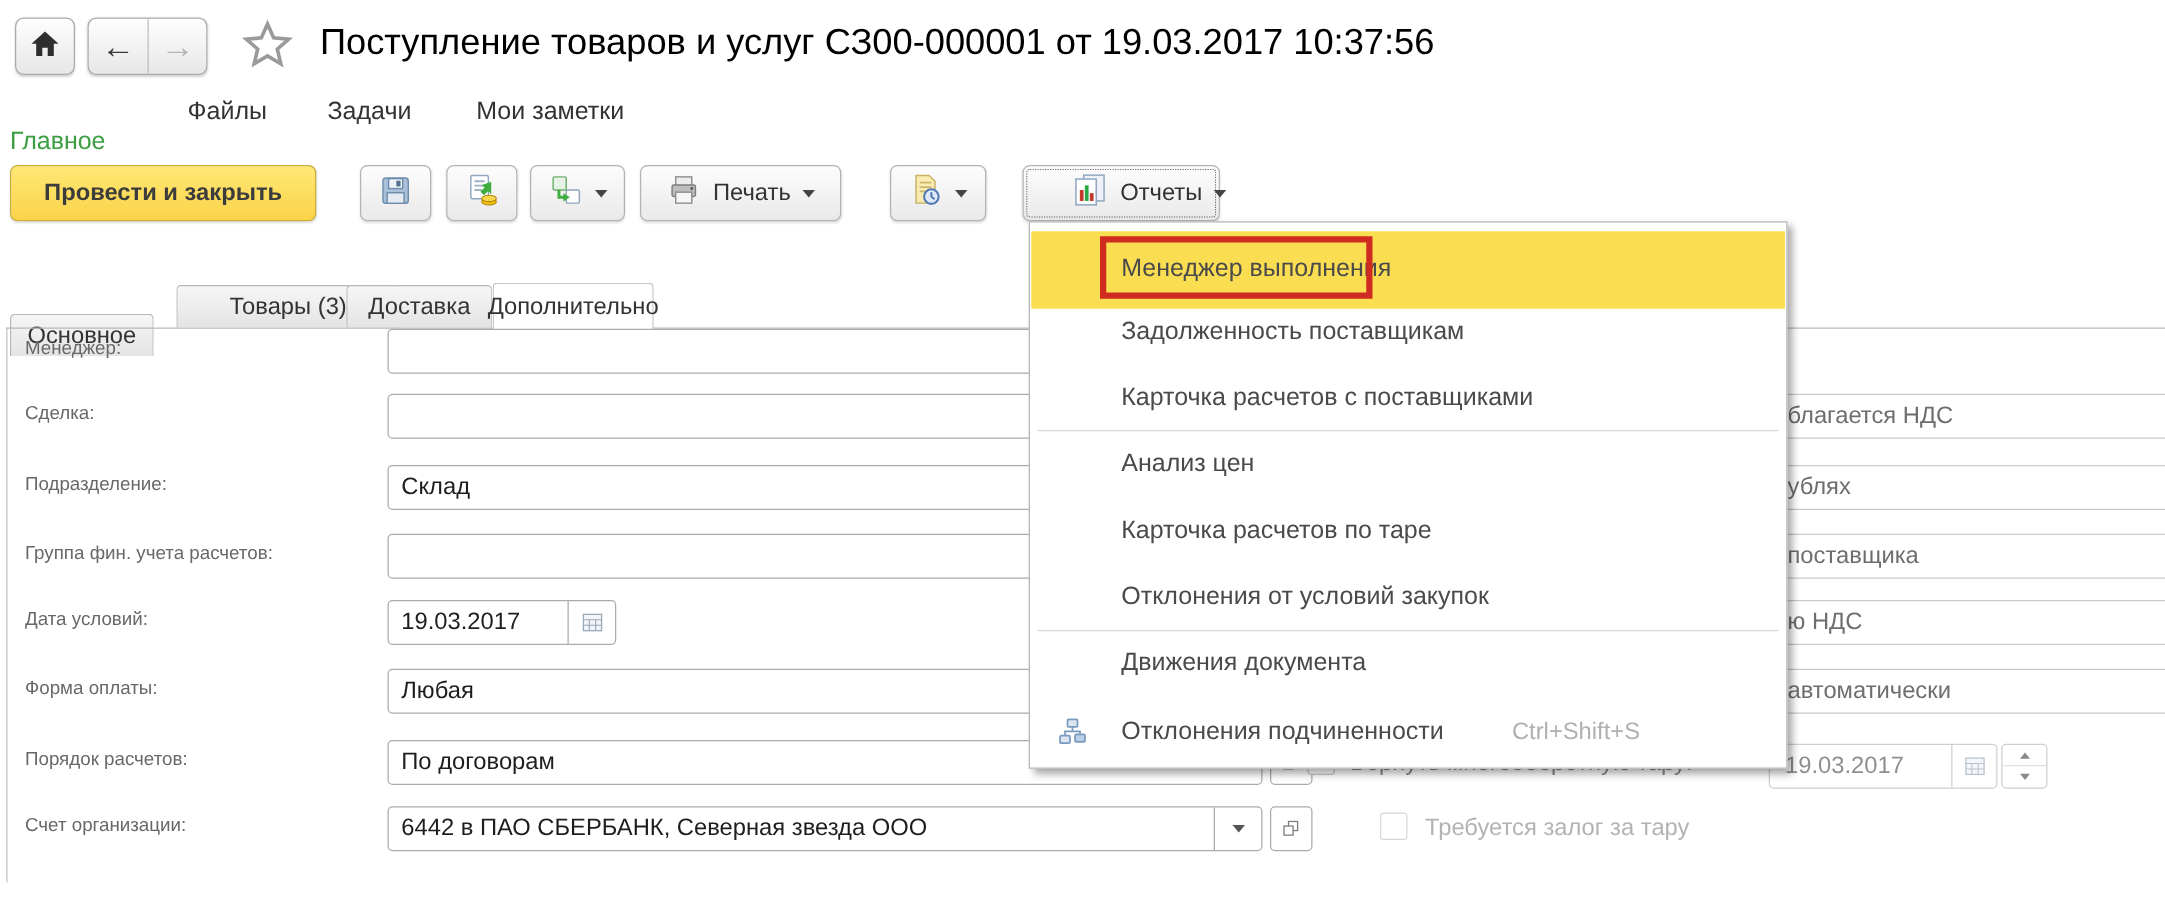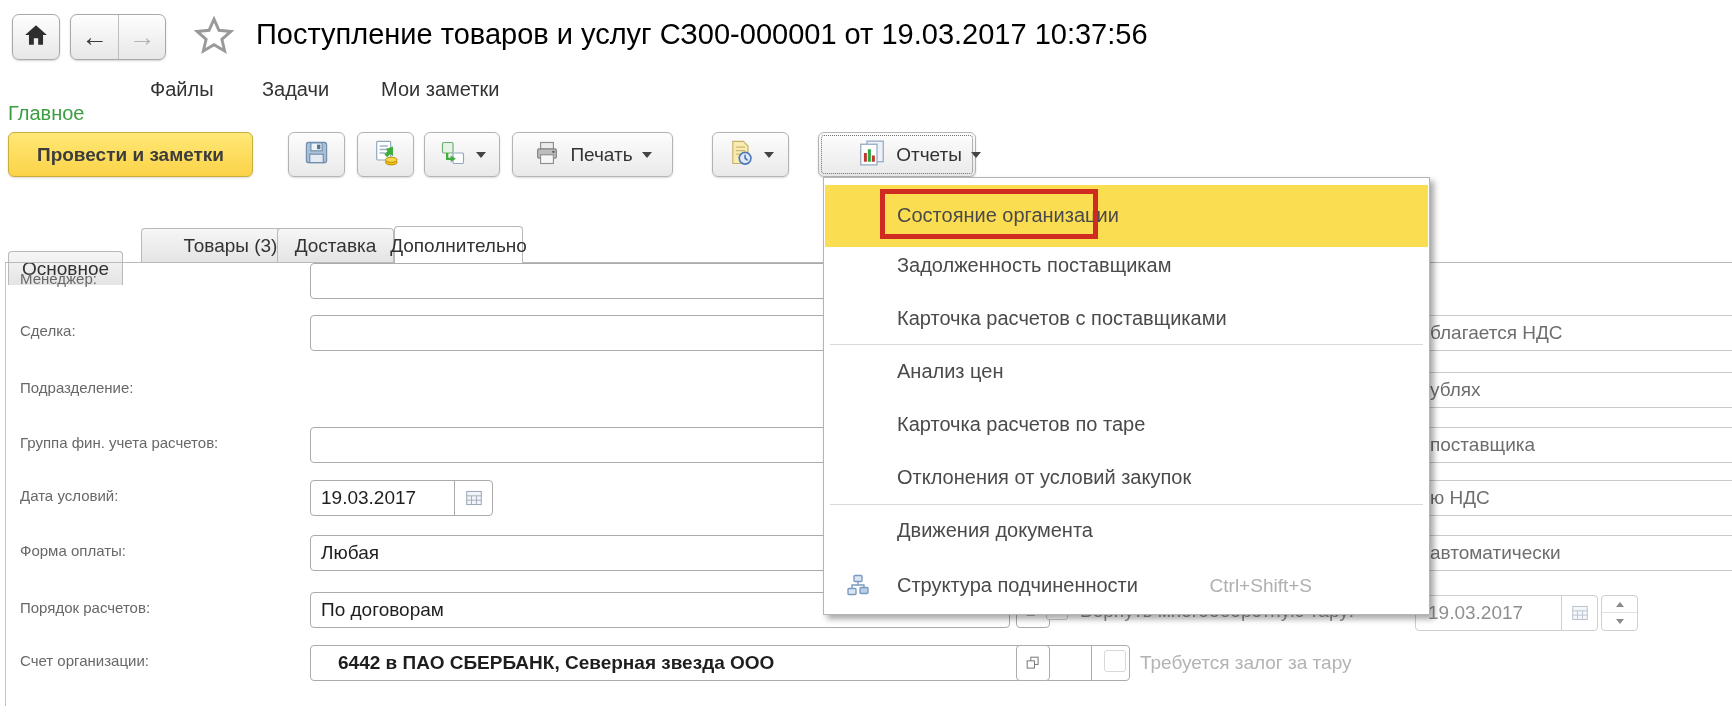--- a/index.html
+++ b/index.html
@@ -92,21 +92,21 @@
     </span>
   </div>
   <div class="page-title">Поступление товаров и услуг СЗ00-000001 от 19.03.2017 10:37:56</div>
 
   <div class="navlink active" style="left:8px;">Главное</div>
   <div class="navlink" style="left:150px;">Файлы</div>
   <div class="navlink" style="left:262px;">Задачи</div>
   <div class="navlink" style="left:381px;">Мои заметки</div>
 
   <div class="tbtn tbtn-yellow" style="left:8px;width:245px;">
-    <span class="lbl">Провести и заметки</span>
+    <span class="lbl">Провести и закрыть</span>
   </div>
 
   <div class="tbtn" style="left:288px;width:57px;">
     <span>
       <svg width="27" height="27" viewBox="0 0 24 24">
           <rect x="3" y="3" width="18" height="18" rx="2" fill="#aac0d8" stroke="#6d8cab"></rect>
           <rect x="7" y="3.5" width="10" height="7" fill="#eef3f8" stroke="#6d8cab"></rect>
           <rect x="12.5" y="5" width="3" height="4" fill="#55728f"></rect>
           <rect x="6" y="13.5" width="12" height="7.5" fill="#e3eaf2" stroke="#6d8cab"></rect>
         </svg>
@@ -187,20 +187,21 @@
   <div class="flabel" style="top:322px;">Сделка:</div>
   <div class="flabel" style="top:379px;">Подразделение:</div>
   <div class="flabel" style="top:434px;">Группа фин. учета расчетов:</div>
   <div class="flabel" style="top:487px;">Дата условий:</div>
   <div class="flabel" style="top:542px;">Форма оплаты:</div>
   <div class="flabel" style="top:599px;">Порядок расчетов:</div>
   <div class="flabel" style="top:652px;">Счет организации:</div>
 
   <div class="finput" style="top:263px;width:700px;"></div>
   <div class="finput" style="top:315px;width:700px;"></div>
+  <div class="finput" style="top:372px;width:700px;">Склад</div>
   <div class="finput" style="top:427px;width:700px;"></div>
 
   <div class="finput" style="top:480px;width:183px;padding-left:0;">
     <span style="padding-left:10px;flex:1;">19.03.2017</span>
     <span class="sub-btn" style="width:38px;">
       <svg width="18" height="16" viewBox="0 0 24 22">
           <rect x="2" y="2" width="20" height="18" fill="#f2f4f7" stroke="#9aa7b8" stroke-width="1.4"></rect>
           <path d="M2 8 h20 M8.5 8 v12 M15.5 8 v12 M2 14 h20" stroke="#9aa7b8" stroke-width="1.2"></path>
         </svg>
     </span>
@@ -208,21 +209,21 @@
 
   <div class="finput" style="top:535px;width:700px;">Любая</div>
   <div class="finput" style="top:592px;width:700px;">По договорам</div>
   <div class="sq-btn" style="left:1016px;top:592px;">
     <svg width="16" height="16" viewBox="0 0 22 22">
         <rect x="8" y="3" width="10" height="10" fill="#fff" stroke="#7b7b7b" stroke-width="1.4"></rect>
         <rect x="3" y="8" width="10" height="10" fill="#fff" stroke="#7b7b7b" stroke-width="1.4"></rect>
       </svg>
   </div>
 
-  <div class="finput" style="top:645px;width:820px;padding-left:17px;font-weight:bold;">
+  <div class="finput" style="top:645px;width:700px;padding-left:0;">
     <span style="padding-left:10px;flex:1;">6442 в ПАО СБЕРБАНК, Северная звезда ООО</span>
     <span class="sub-btn" style="width:38px;">
       <span class="caret" style="border-top-color:#555;"></span>
     </span>
   </div>
   <div class="sq-btn" style="left:1016px;top:645px;">
     <svg width="16" height="16" viewBox="0 0 22 22">
         <rect x="8" y="3" width="10" height="10" fill="#fff" stroke="#7b7b7b" stroke-width="1.4"></rect>
         <rect x="3" y="8" width="10" height="10" fill="#fff" stroke="#7b7b7b" stroke-width="1.4"></rect>
       </svg>
@@ -252,35 +253,35 @@
     <div class="spin-half">
         <span class="tri-dn"></span>
       </div>
   </div>
 
   <div class="checkbox" style="left:1104px;top:650px;border-color:#d8d8d8;"></div>
   <div class="gray-label" style="left:1140px;top:652px;color:#b3b3b3;">Требуется залог за тару</div>
 
   <div id="reports-menu">
     <div class="mi-yellow"></div>
-    <div class="mi" style="top:26px;">Состояние организации</div>
+    <div class="mi" style="top:26px;">Менеджер выполнения</div>
     <div class="red-annot"></div>
     <div class="mi" style="top:76px;">Задолженность поставщикам</div>
     <div class="mi" style="top:129px;">Карточка расчетов с поставщиками</div>
     <div class="mi-sep" style="top:166px;"></div>
     <div class="mi" style="top:182px;">Анализ цен</div>
     <div class="mi" style="top:235px;">Карточка расчетов по таре</div>
     <div class="mi" style="top:288px;">Отклонения от условий закупок</div>
     <div class="mi-sep" style="top:326px;"></div>
     <div class="mi" style="top:341px;">Движения документа</div>
     <div class="abs" style="left:22px;top:395px;">
       <svg width="24" height="24" viewBox="0 0 24 24">
         <path d="M12 8 v4 M6 17 v-5 h12 v5" fill="none" stroke="#7a9bc0" stroke-width="1.4"></path>
         <rect x="8" y="2.5" width="8" height="6" rx="1" fill="#dce6f2" stroke="#7a9bc0" stroke-width="1.4"></rect>
         <rect x="2" y="15.5" width="8" height="6" rx="1" fill="#dce6f2" stroke="#7a9bc0" stroke-width="1.4"></rect>
         <rect x="14" y="14.5" width="8" height="6" rx="1" fill="#b9cde6" stroke="#7a9bc0" stroke-width="1.4"></rect>
       </svg>
     </div>
-    <div class="mi" style="top:396px;">Структура подчиненности</div>
+    <div class="mi" style="top:396px;">Отклонения подчиненности</div>
     <div class="shortcut" style="top:397px;margin-left:48px;">Ctrl+Shift+S</div>
   </div>
 
 </div>
 
 </body></html>

